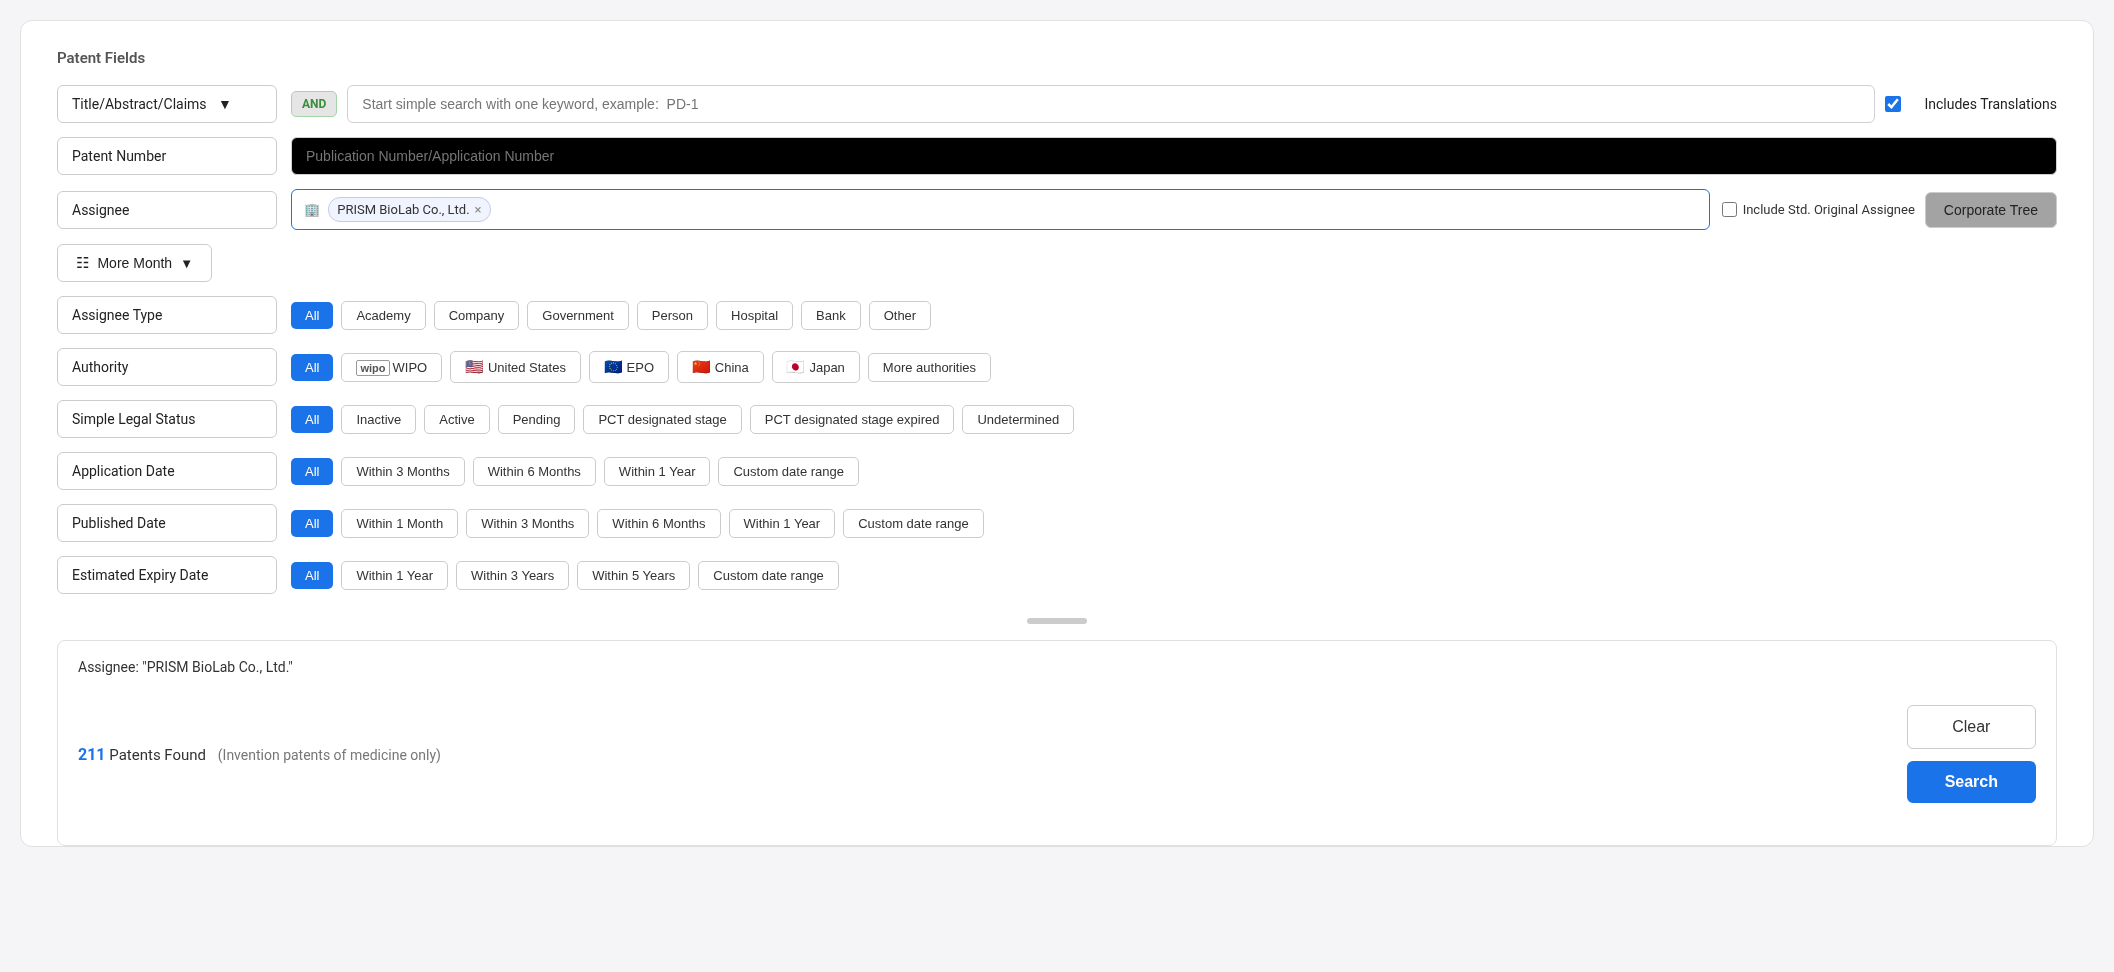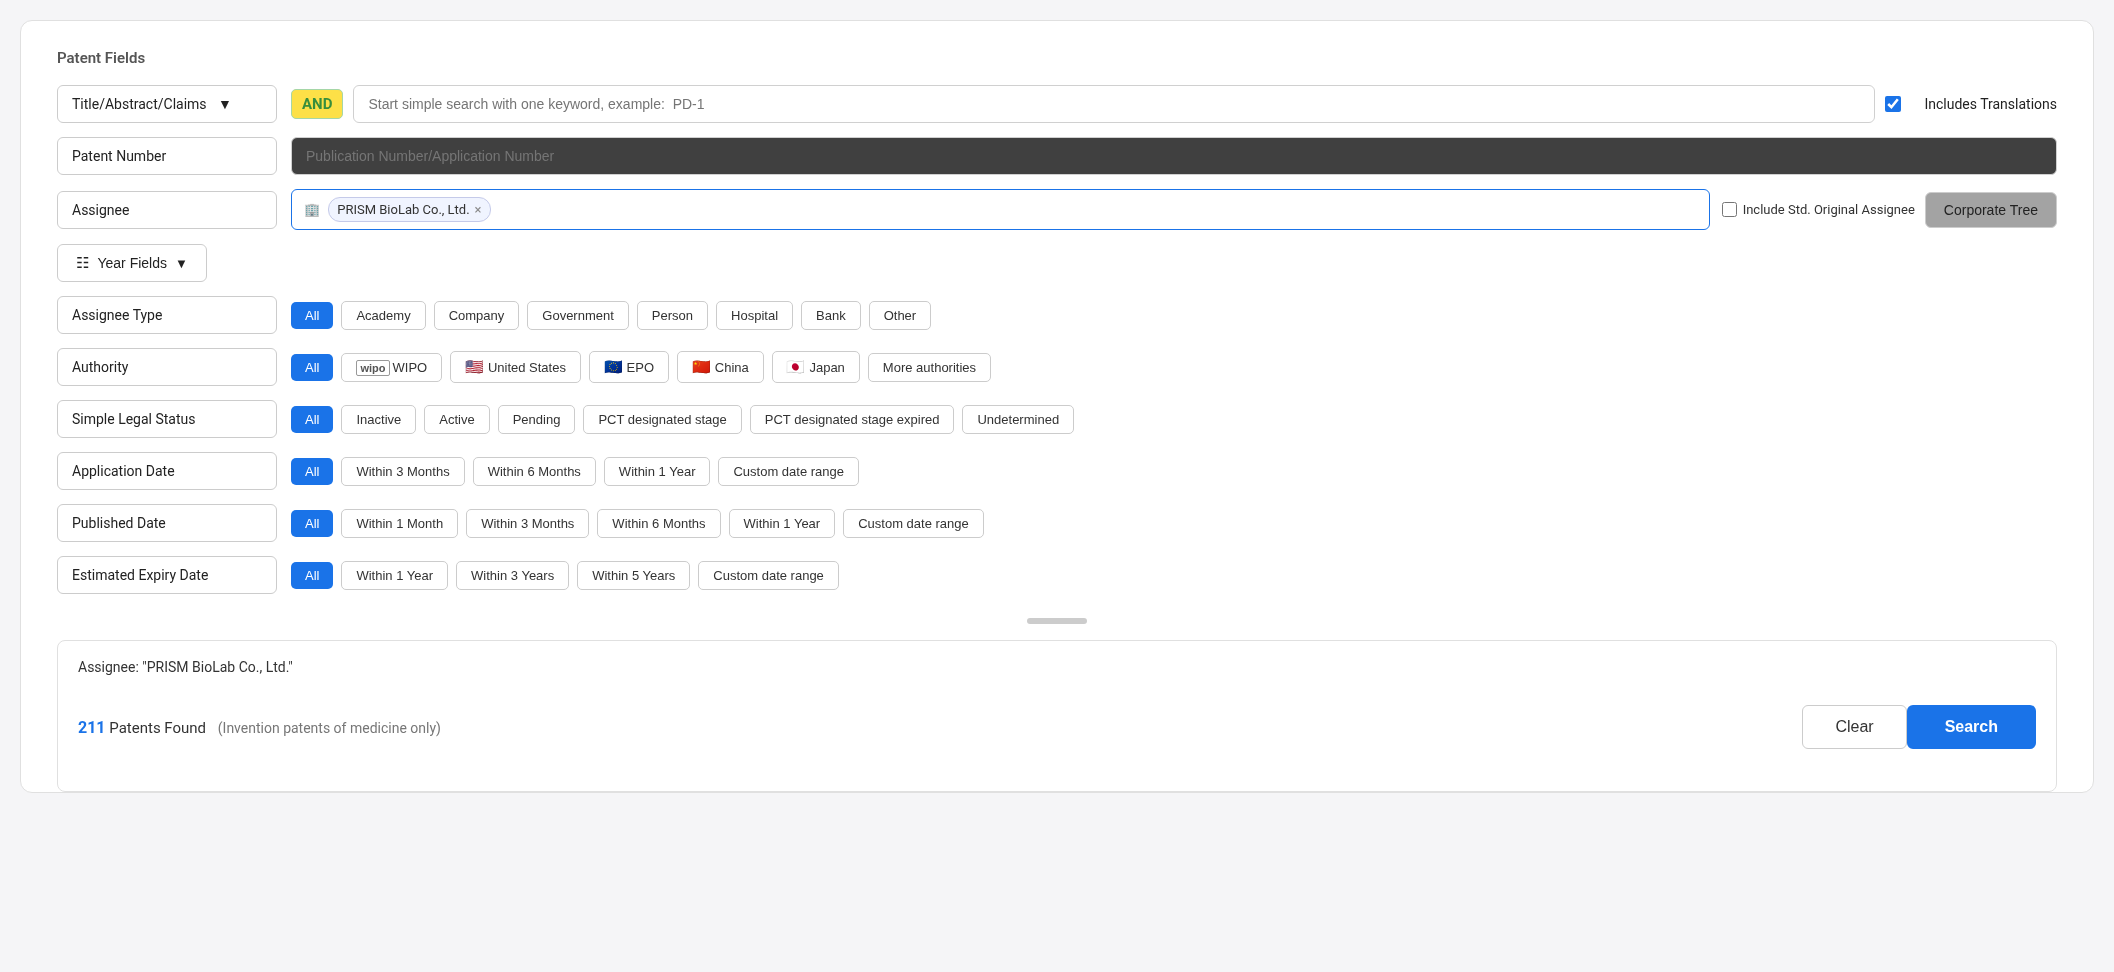--- a/index.html
+++ b/index.html
@@ -43,25 +43,25 @@
       margin-right: 14px;
       font-weight: 400;
     }
     .field-input-area {
       flex: 1;
       display: flex;
       align-items: center;
       gap: 10px;
     }
     .and-badge {
-      background: #fde047;
+      background: #e5e5e5;
       color: #388e3c;
       border: 1px solid #a5d6a7;
       border-radius: 5px;
-      font-size: 15px;
+      font-size: 12px;
       font-weight: 700;
       padding: 5px 10px;
       white-space: nowrap;
     }
     .text-input {
       flex: 1;
       border: 1px solid #d0d0d0;
       border-radius: 6px;
       padding: 10px 14px;
       font-size: 14px;
@@ -83,21 +83,21 @@
       accent-color: #1a73e8;
     }
     .patent-number-input {
       flex: 1;
       border: 1px solid #d0d0d0;
       border-radius: 6px;
       padding: 10px 14px;
       font-size: 14px;
       color: #aaa;
       outline: none;
-      background: #404040;
+      background: #000000;
     }
     .assignee-input-wrapper {
       flex: 1;
       border: 1.5px solid #1a73e8;
       border-radius: 6px;
       padding: 7px 12px;
       display: flex;
       align-items: center;
       gap: 8px;
       background: #fff;
@@ -243,21 +243,22 @@
       font-weight: 700;
       font-size: 16px;
     }
     .patents-found .note {
       color: #777;
       font-size: 14px;
       margin-left: 8px;
     }
     .footer-btns {
       display: flex;
-      gap: 0;
+      gap: 12px;
+      flex-direction: column;
     }
     .clear-btn {
       border: 1px solid #ccc;
       border-radius: 6px;
       background: #fff;
       padding: 12px 32px;
       font-size: 16px;
       cursor: pointer;
       color: #333;
     }
@@ -311,21 +312,21 @@
     <label class="include-std-label" style="margin-left:12px;">
       <input type="checkbox" style="">
       <span>Include Std. Original Assignee</span>
     </label>
     <button class="corporate-tree-btn">Corporate Tree</button>
   </div>
 
   <div style="margin-bottom:10px;">
     <button class="more-fields-btn">
       <span style="font-size:15px;">☷</span>
-      <span>Year Fields</span>
+      <span>More Month</span>
       <span style="font-size:13px;">▼</span>
     </button>
   </div>
 
   <div class="filter-row">
     <div class="filter-label">Assignee Type</div>
     <div class="filter-options">
       <button class="btn-all">All</button>
       <button class="btn-option">Academy</button>
       <button class="btn-option">Company</button>

